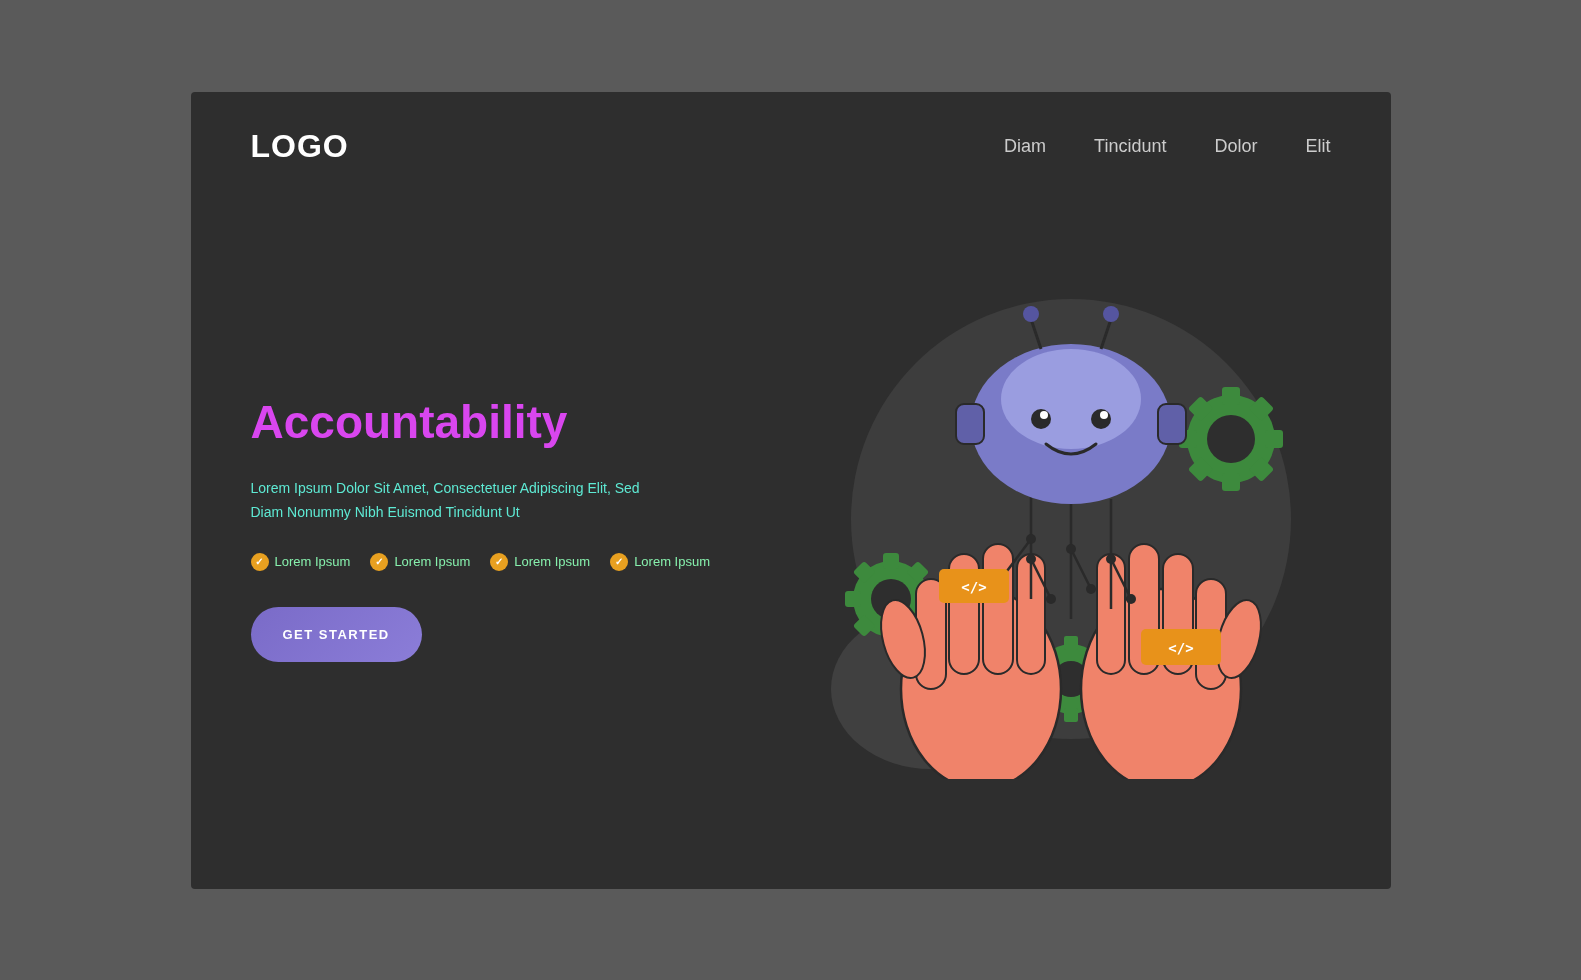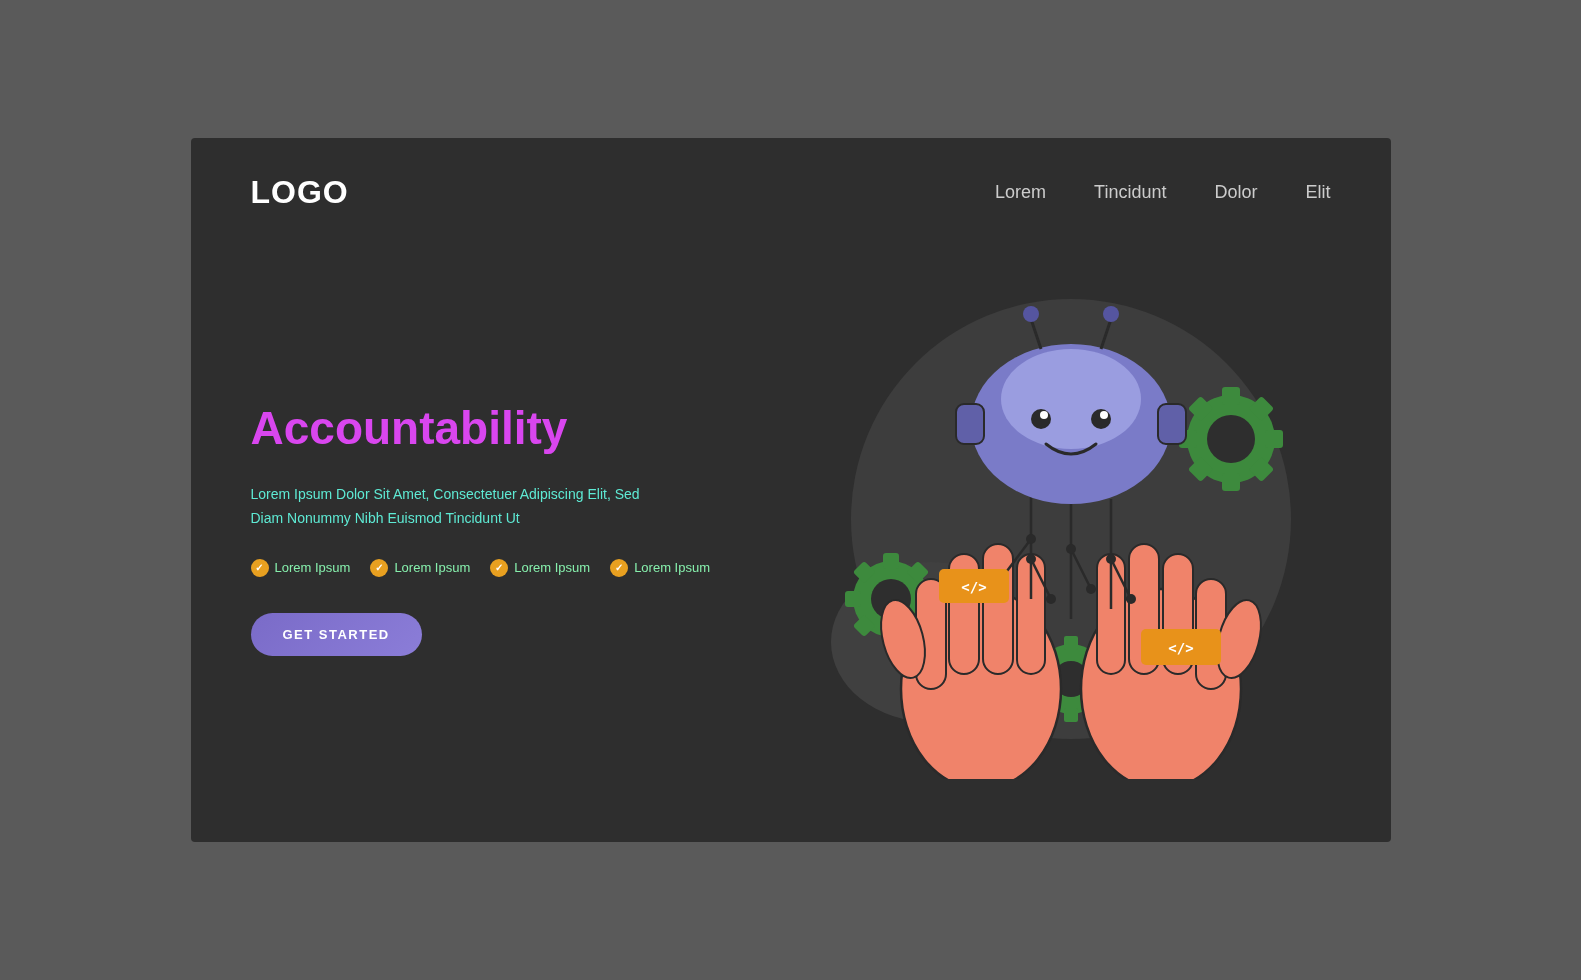--- a/index.html
+++ b/index.html
@@ -8,21 +8,21 @@
       background-color: #5a5a5a;
       display: flex;
       justify-content: center;
       align-items: center;
       min-height: 100vh;
       font-family: 'Arial', sans-serif;
     }
 
     .page-wrapper {
       width: 1200px;
-      height: 704px;
+      height: 797px;
       background-color: #2e2e2e;
       border-radius: 4px;
       position: relative;
       overflow: hidden;
       display: flex;
       flex-direction: column;
     }
 
     
     .header {
@@ -118,21 +118,21 @@
       color: white;
       font-size: 10px;
       font-weight: bold;
     }
 
     .cta-button {
       display: inline-block;
       background: linear-gradient(135deg, #7a6bc8, #8b7dd8);
       color: white;
       border: none;
-      padding: 14px 32px;
+      padding: 20px 32px;
       border-radius: 30px;
       font-size: 13px;
       font-weight: 700;
       letter-spacing: 1.5px;
       cursor: pointer;
       width: fit-content;
       text-transform: uppercase;
     }
 
     
@@ -176,21 +176,21 @@
     }
   </style>
 </head>
 <body>
 
 <div class="page-wrapper">
 
   <header class="header">
     <div class="logo">LOGO</div>
     <nav class="nav">
-      <a class="nav-item">Lorem</a>
+      <a class="nav-item">Diam</a>
       <a class="nav-item">Tincidunt</a>
       <a class="nav-item">Dolor</a>
       <a class="nav-item">Elit</a>
     </nav>
   </header>
 
   <main class="main">
 
     <div class="left-content">
       <h1 class="headline">Accountability</h1>

